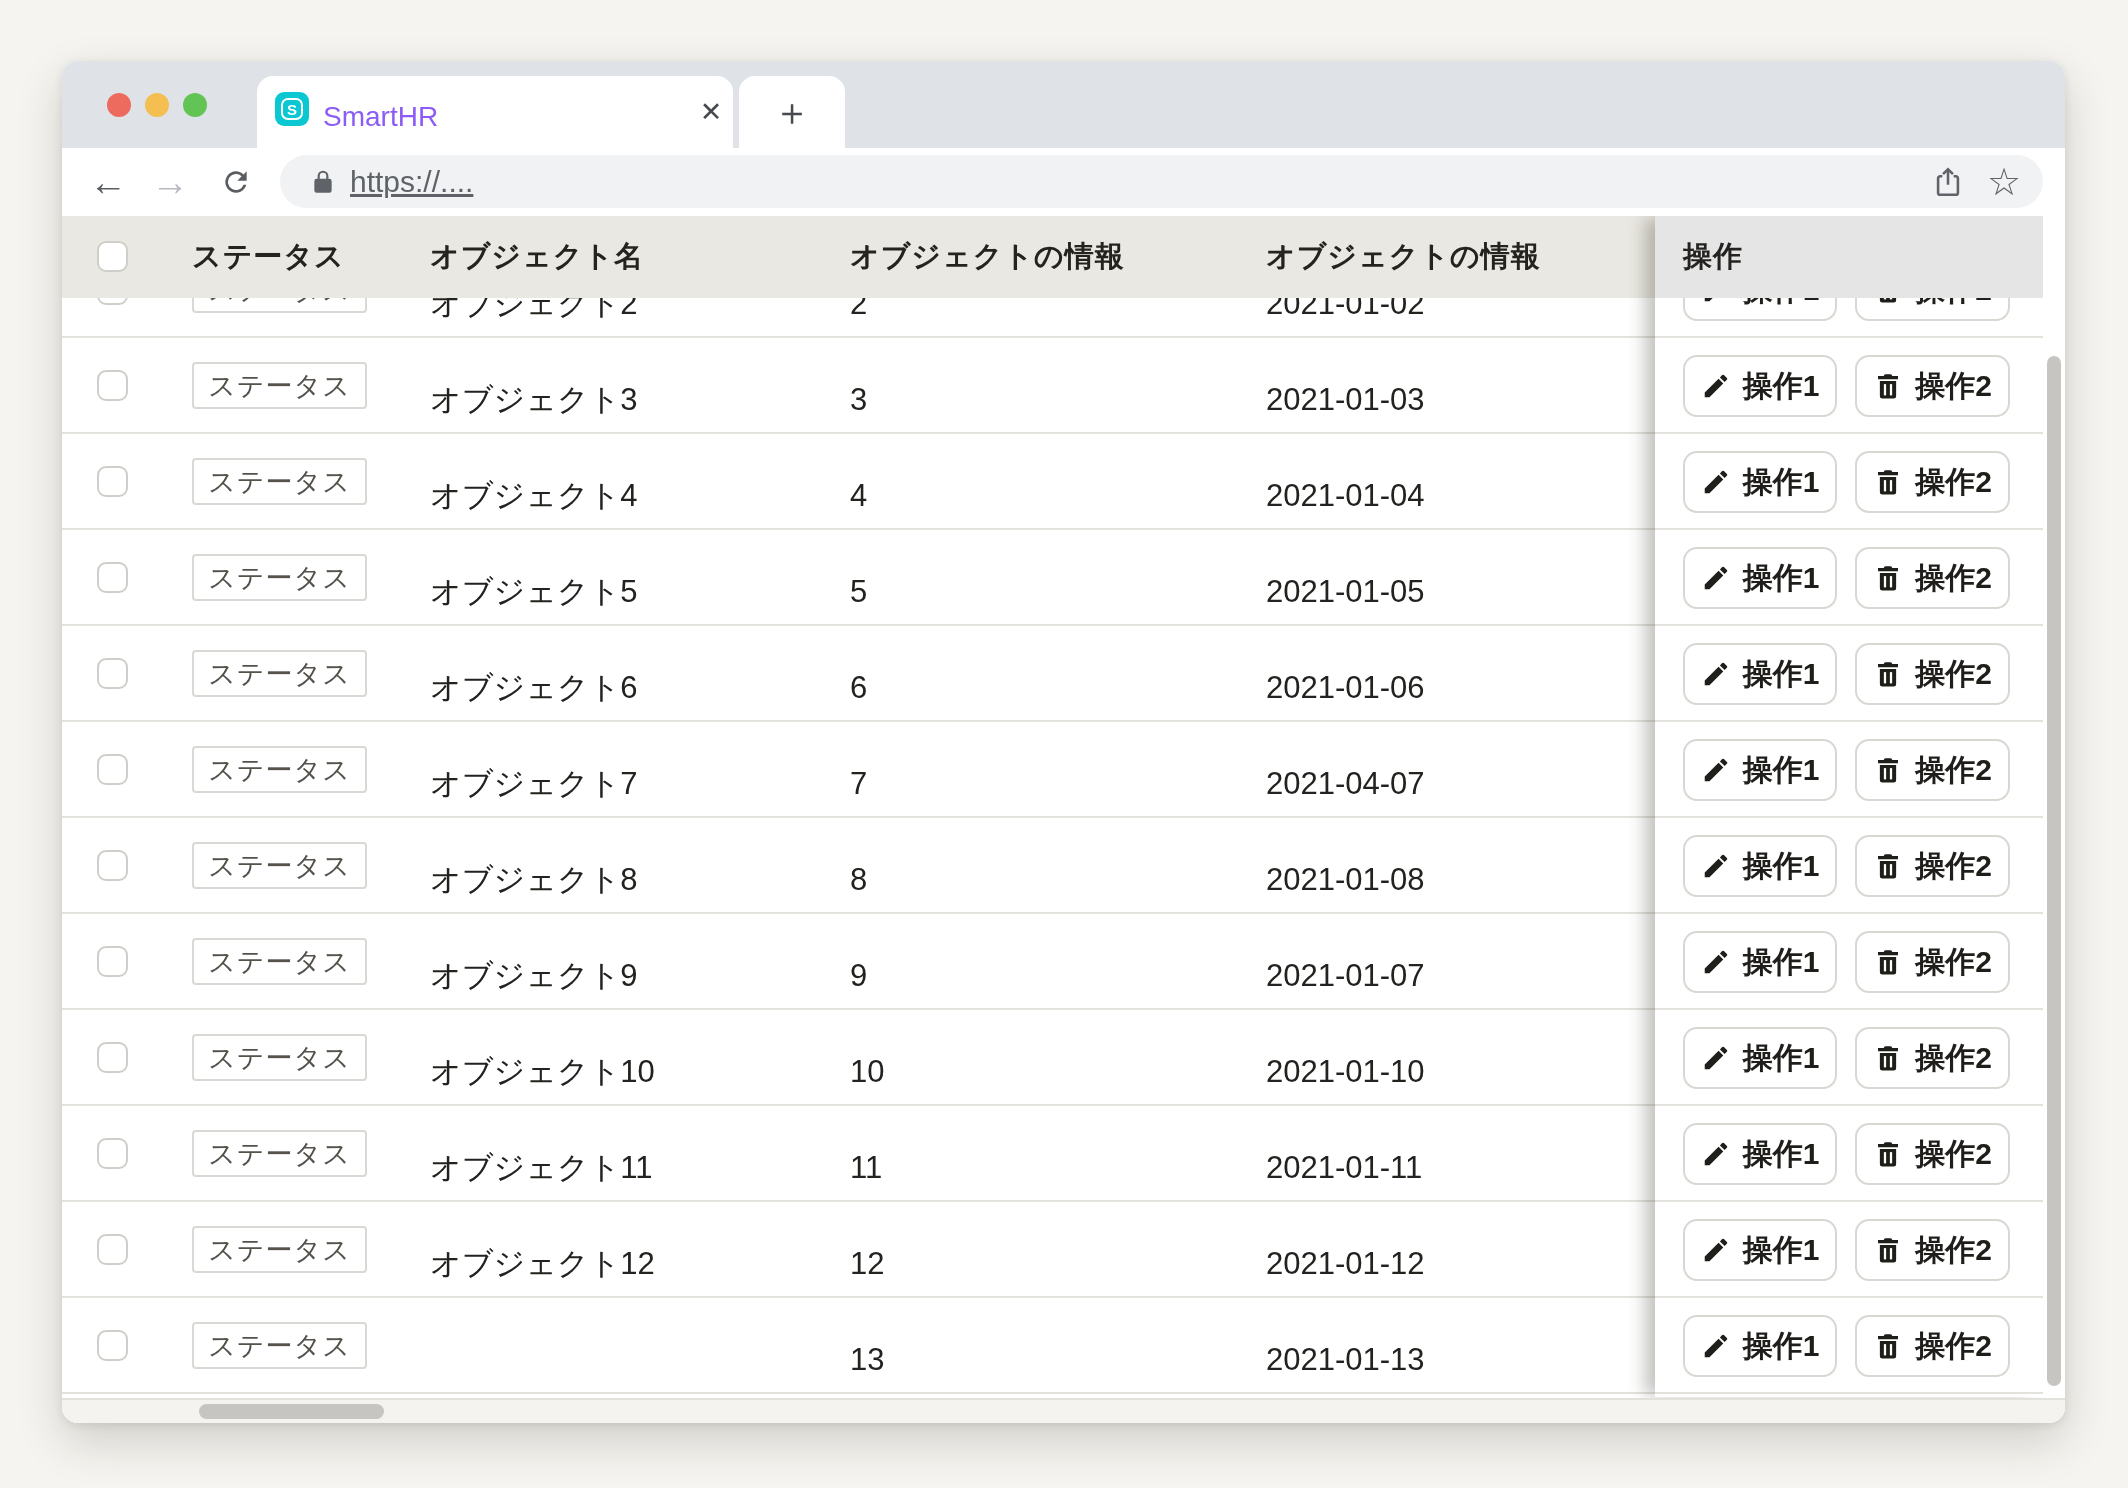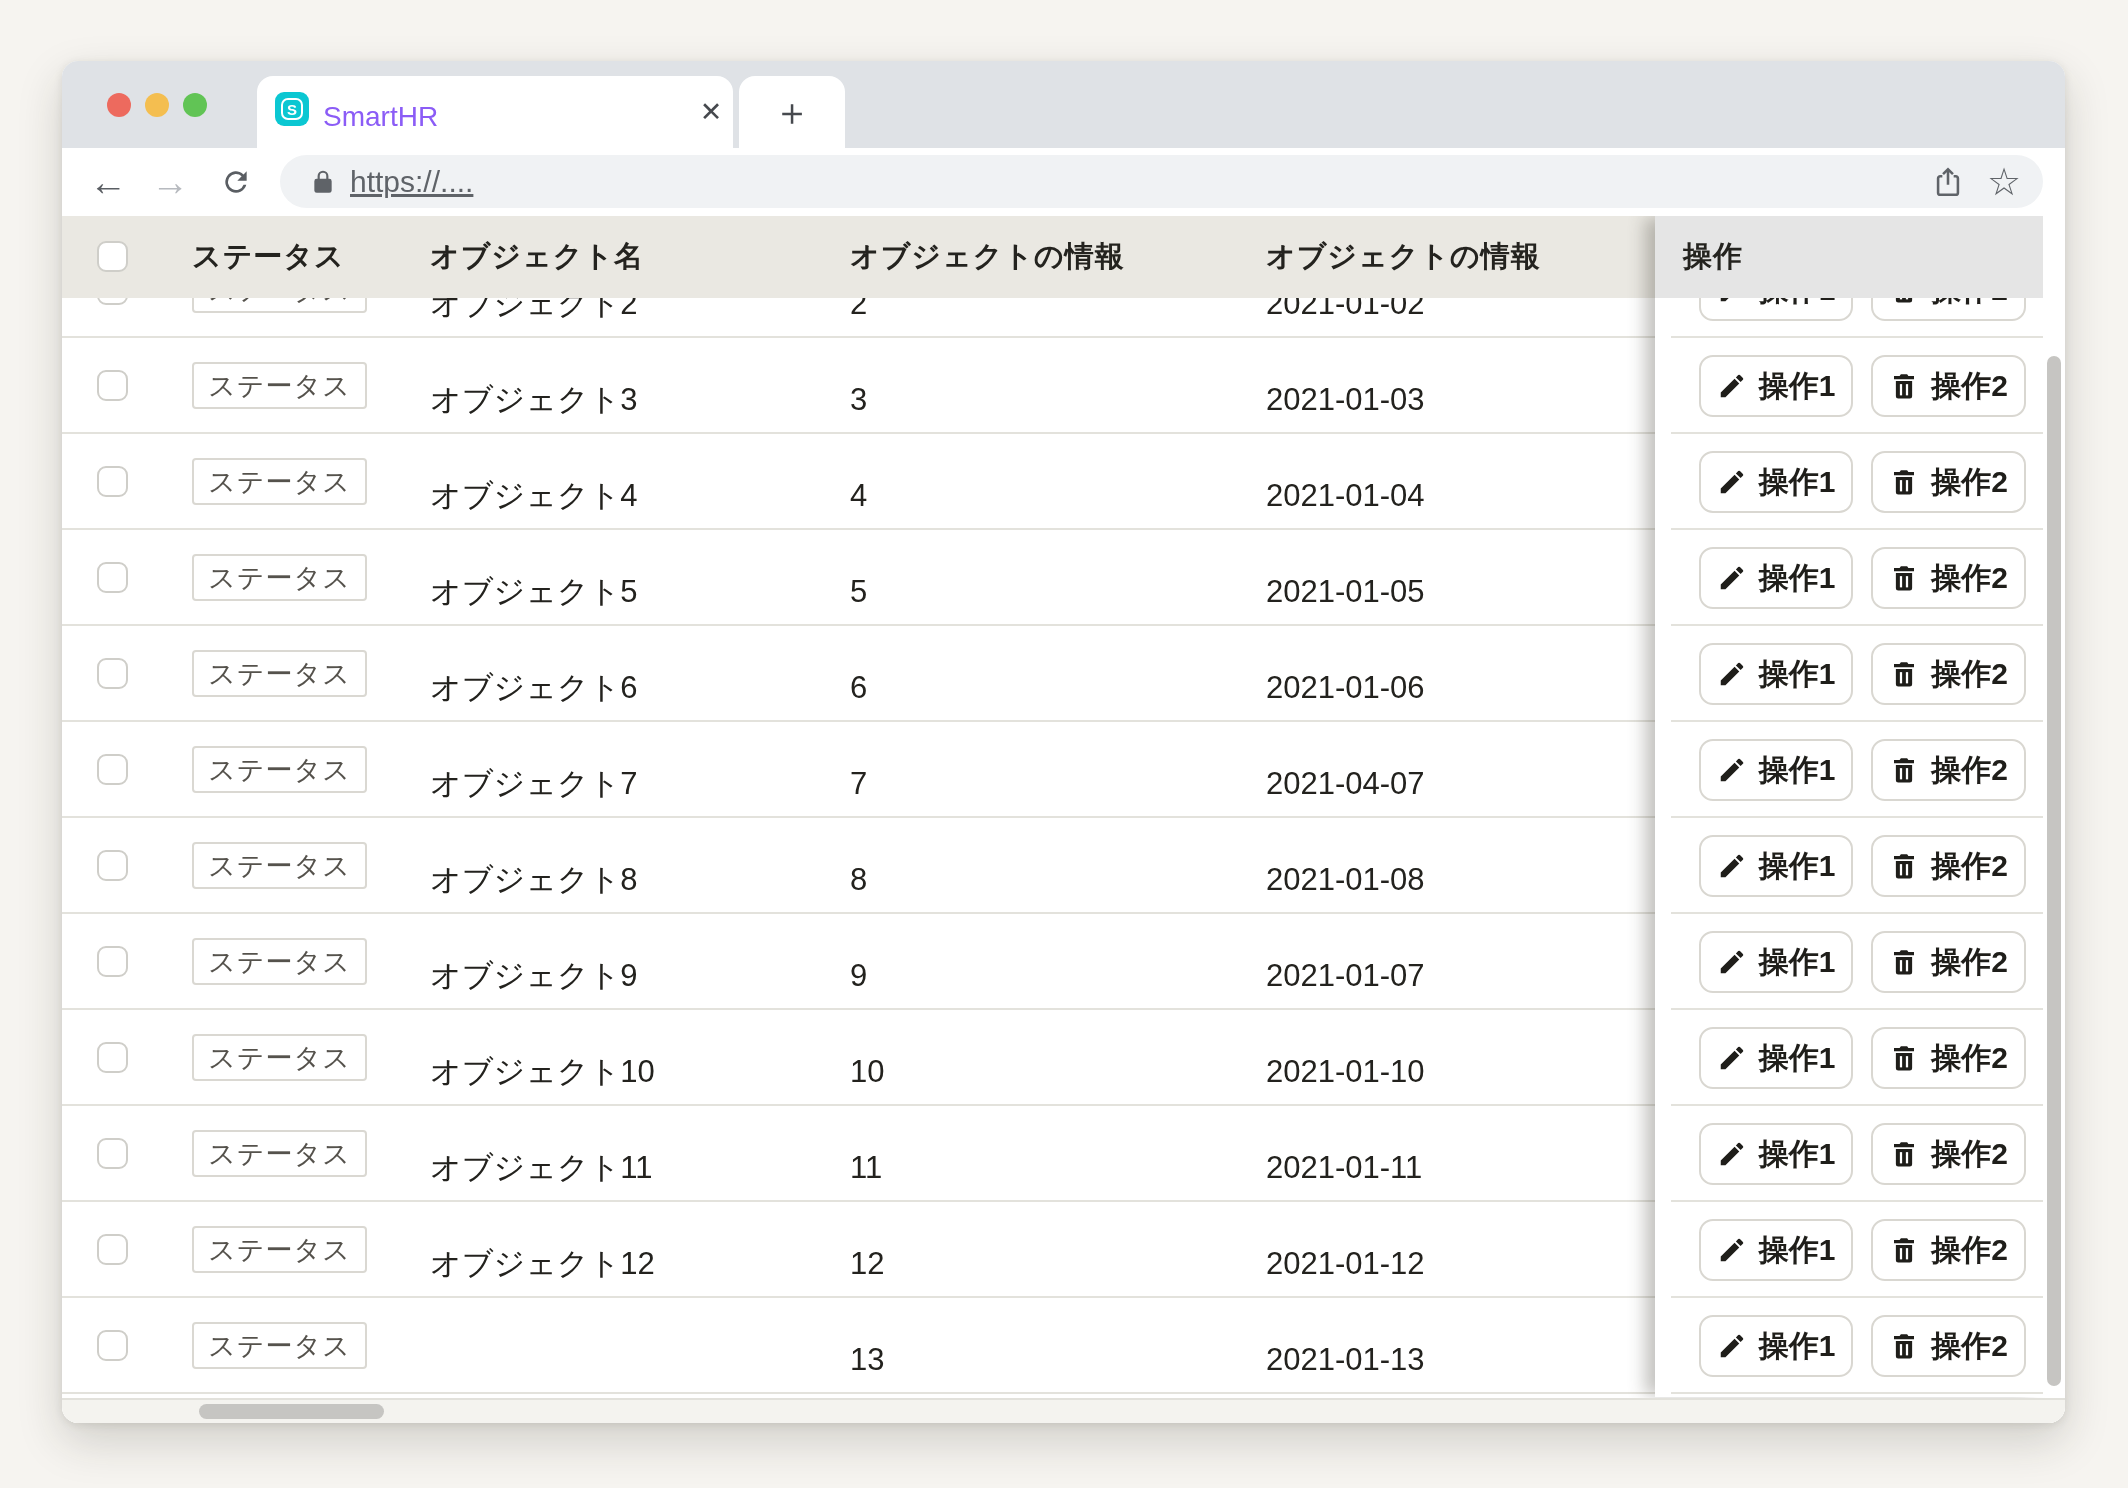--- a/index.html
+++ b/index.html
@@ -96,21 +96,21 @@
   
   .pinned {
     position:absolute; left:1593px; top:0; width:388px; height:1181px; background:#fff; z-index:4;
     box-shadow:-12px 0 16px -2px rgba(60,55,45,.30);
   }
   .pinned-head {
     position:absolute; left:0; top:0; width:100%; height:82px; background:#e5e5e5; z-index:3;
   }
   .pinned-head .th { left:28px; }
   .pinned-rows { position:absolute; left:0; top:26px; width:100%; z-index:1; }
-  .prow { position:relative; width:100%; height:96px; border-bottom:2px solid #E3E2DC; background:#fff;margin-left:16px; }
+  .prow { position:relative; width:100%; height:96px; border-bottom:2px solid #E3E2DC; background:#fff; }
   .abtn {
     position:absolute; top:17px; height:62px; border:2px solid #D9D7D1; border-radius:14px; background:#fff;
     display:flex; align-items:center; justify-content:center; gap:12px;
     font-size:30px; font-weight:600; color:#1F1E1A;
   }
   .abtn.b1 { left:28px; width:154px; }
   .abtn.b2 { left:200px; width:155px; }
   
   .vgutter { position:absolute; left:1981px; top:0; width:22px; height:1181px; background:#fff; z-index:5; }
   .vthumb { position:absolute; left:4px; top:140px; width:14px; height:1030px; border-radius:7px; background:#C6C5C2; }

